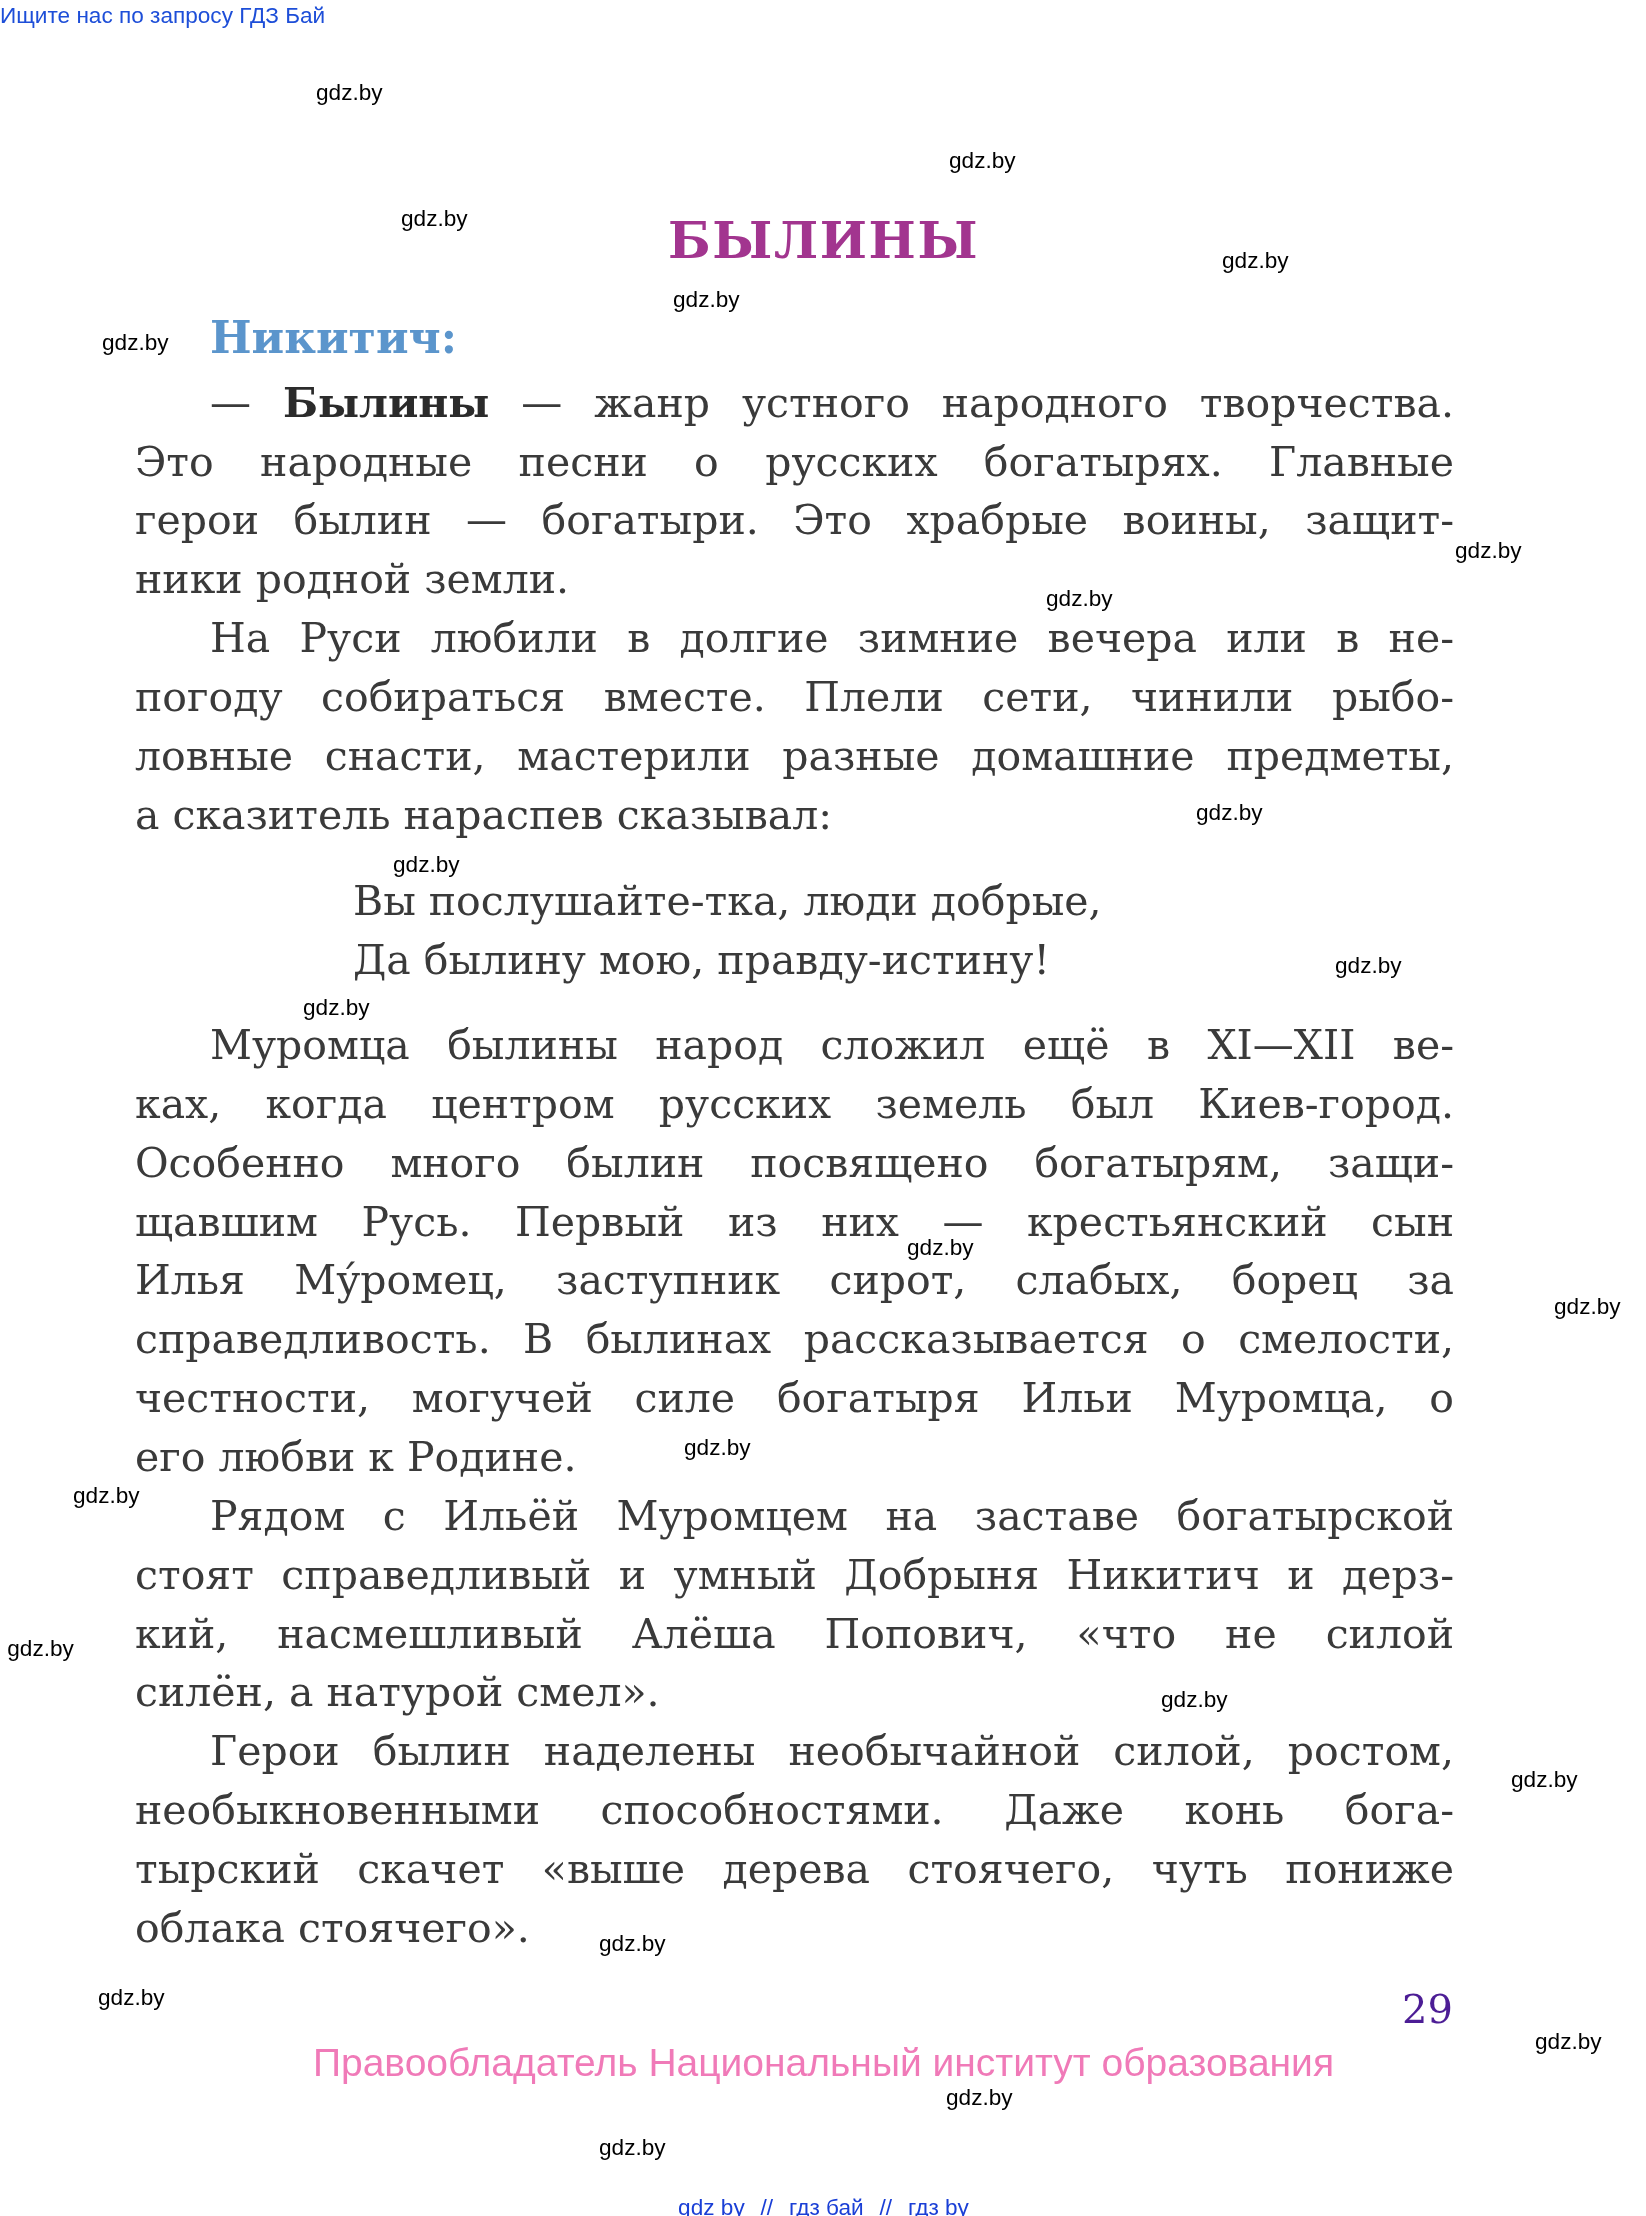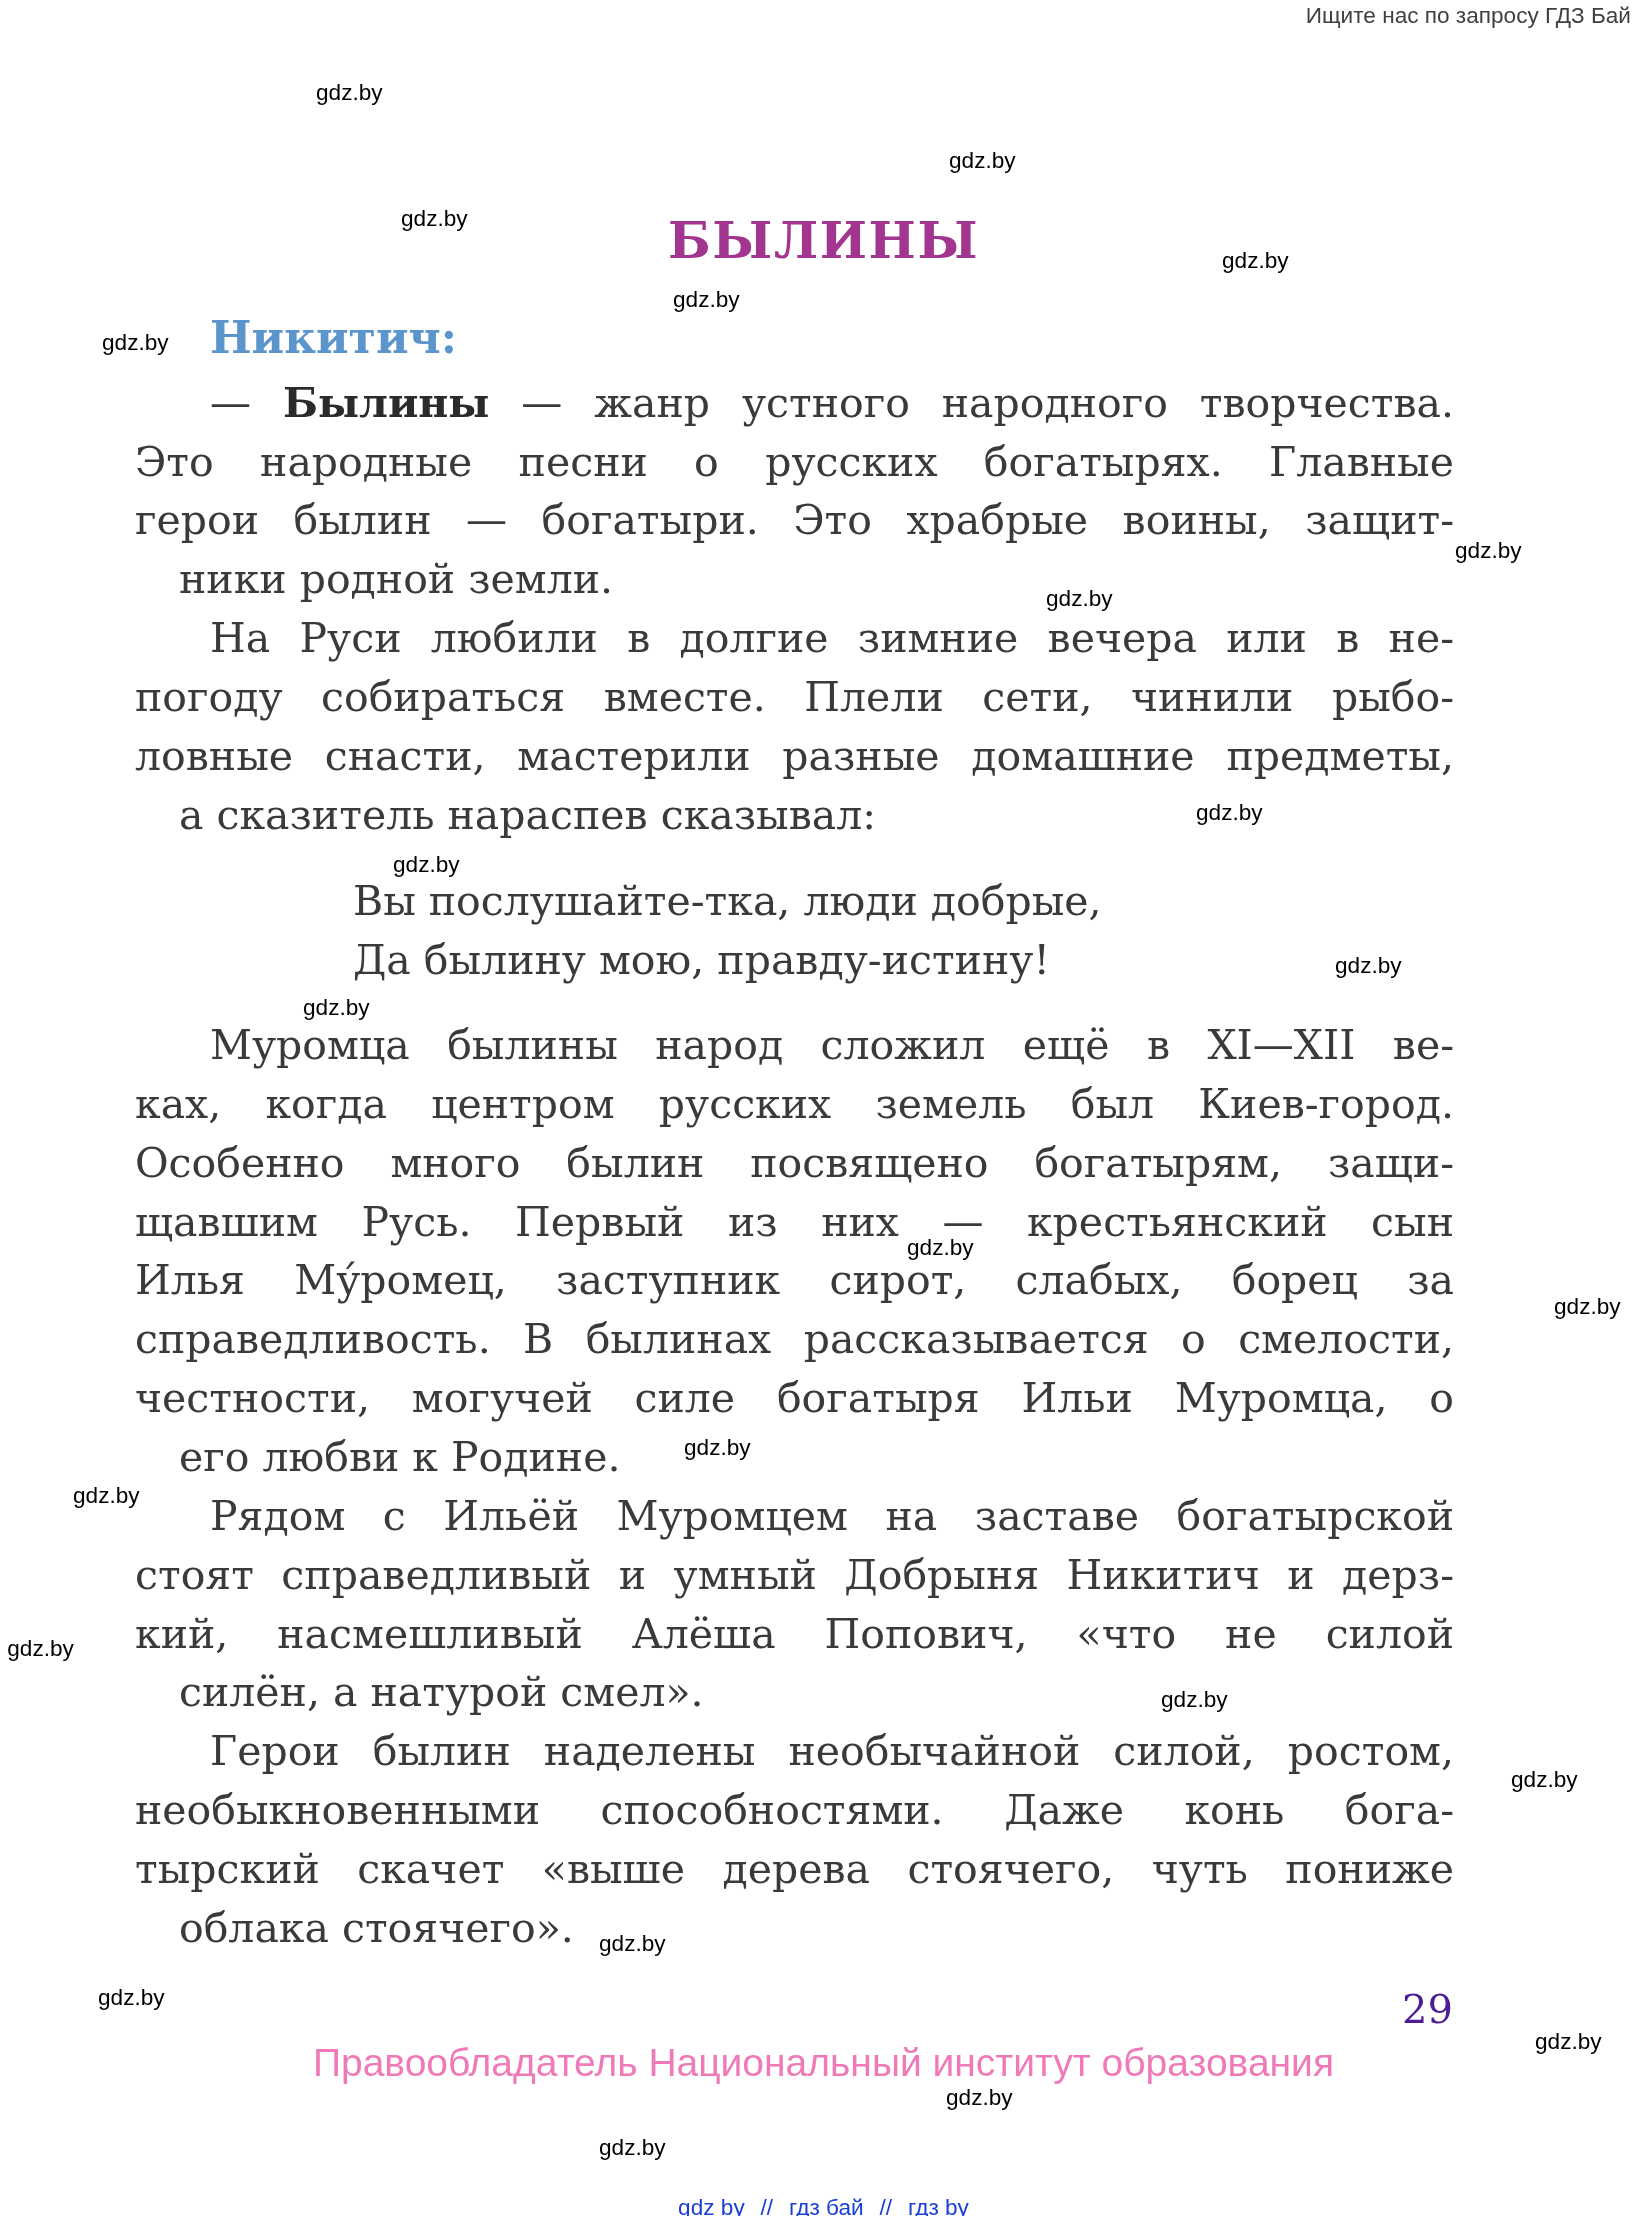--- a/index.html
+++ b/index.html
@@ -1,41 +1,41 @@
 <!DOCTYPE html>
 <html style="font-size:13px"><head>
 <meta charset="utf-8">
 <style>
   html, body { margin: 0; padding: 0; background: #ffffff; }
   body { width: 1647px; height: 2216px; position: relative; overflow: hidden; }
   .abs { position: absolute; }
   .top-banner {
-    left: 0; width: 1631px; top: 3.2px; text-align: right;
-    font-family: "Liberation Sans", sans-serif; font-size: 22.6px; color: #404040;
+    left: 0; width: 1631px; top: 3.2px; text-align: left;
+    font-family: "Liberation Sans", sans-serif; font-size: 22.6px; color: #1d4ed8;
   }
   .wm {
     position: absolute; font-family: "Liberation Sans", sans-serif;
     font-size: 22.6px; color: #000000; white-space: nowrap; line-height: 1;
   }
   .title {
     left: 0; width: 1647px; top: 216px; text-align: center;
     font-family: "DejaVu Serif", serif; font-weight: bold; font-size: 50px;
     color: #a2358f; letter-spacing: 1.6px; line-height: 1;
   }
   .expert-label {
     left: 210px; top: 316px; font-family: "DejaVu Serif", serif; font-weight: bold;
     font-size: 44px; color: #5b95cc; line-height: 1;
   }
   .line {
     position: absolute; left: 135px; width: 1319px;
     font-family: "DejaVu Serif", serif; font-size: 41px; color: #3a3a3a;
     line-height: 1; white-space: nowrap; text-align: justify; text-align-last: justify;
   }
   .line.indent { left: 210px; width: 1244px; }
-  .line.last { text-align-last: left; margin-left: 44px; }
+  .line.last { text-align-last: left; }
   .line.verse { left: 353px; width: auto; text-align-last: left; }
   .line b { color: #2b2b2b; }
   .page-number {
     left: 1402px; top: 1989px; font-family: "DejaVu Serif", serif; font-size: 40px;
     color: #4c1d95; line-height: 1;
   }
   .copyright {
     left: 0; width: 1647px; top: 2043px; text-align: center;
     font-family: "Liberation Sans", sans-serif; font-size: 39px; color: #f07ab8; line-height: 1;
   }

